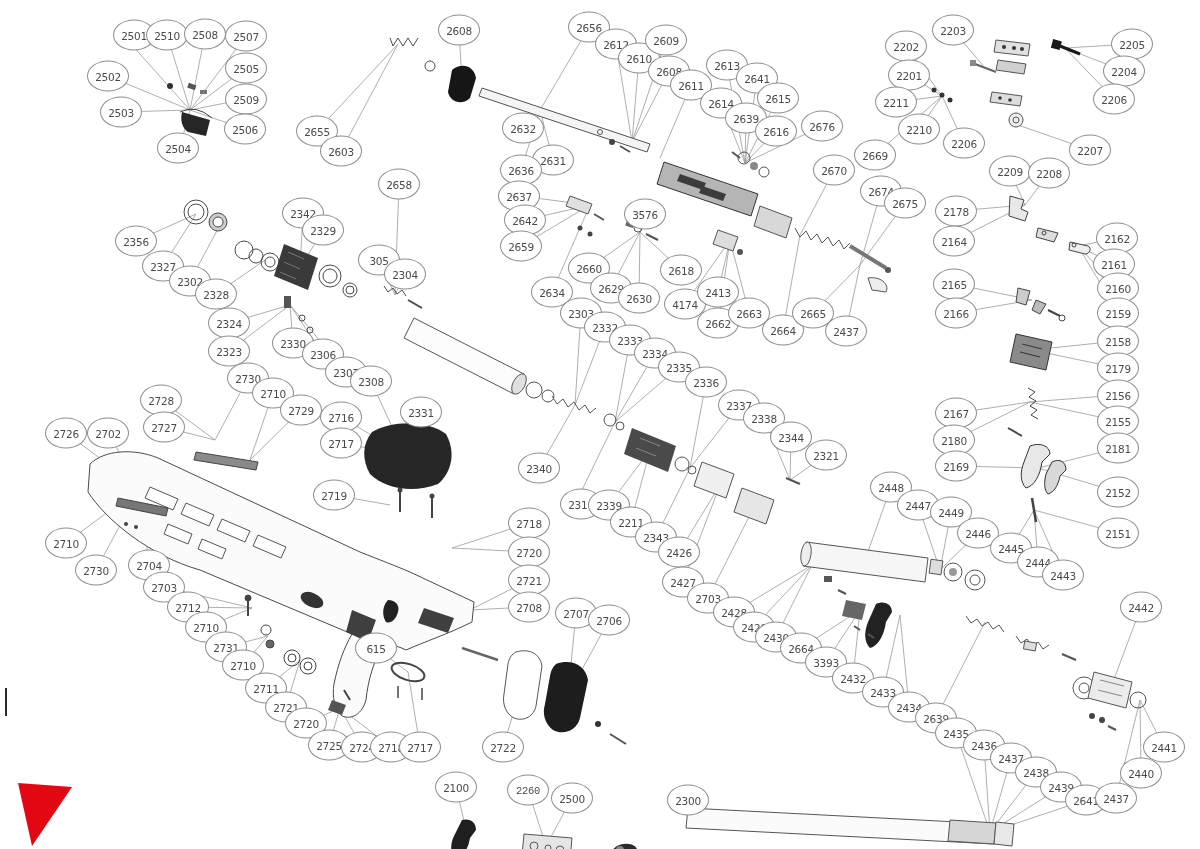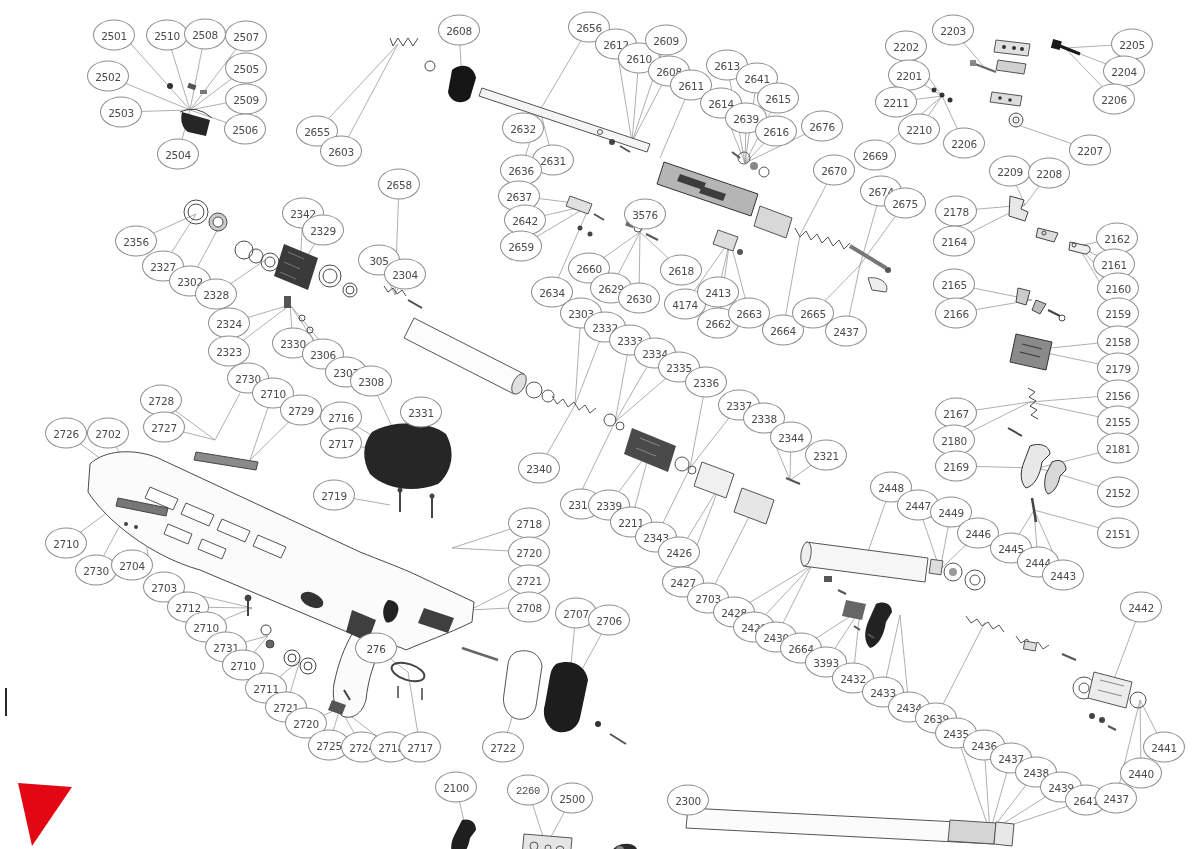--- a/index.html
+++ b/index.html
@@ -437,30 +437,30 @@
       <circle cx="534" cy="846" r="4"></circle>
         <circle cx="548" cy="848" r="3"></circle>
         <circle cx="560" cy="850" r="4"></circle>
       <rect x="540" y="852" width="10" height="6" fill="#555" stroke="none"></rect>
       <ellipse cx="624" cy="854" rx="14" ry="10" fill="#2b2b2b" stroke="none" transform="rotate(-15 624 854)"></ellipse>
       <circle cx="620" cy="850" r="4" fill="#888" stroke="none"></circle>
     </g>
   </svg>
 
   <div id="callout-layer">
-      <div class="callout" style="left: 114px; top: 35px;">2501</div>
+      <div class="callout" style="left: 134px; top: 35px;">2501</div>
       <div class="callout" style="left: 167px; top: 35px;">2510</div>
       <div class="callout" style="left: 205px; top: 34px;">2508</div>
       <div class="callout" style="left: 246px; top: 36px;">2507</div>
       <div class="callout" style="left: 108px; top: 76px;">2502</div>
       <div class="callout" style="left: 246px; top: 68px;">2505</div>
       <div class="callout" style="left: 121px; top: 112px;">2503</div>
       <div class="callout" style="left: 246px; top: 99px;">2509</div>
       <div class="callout" style="left: 245px; top: 129px;">2506</div>
-      <div class="callout" style="left: 178px; top: 154px;">2504</div>
+      <div class="callout" style="left: 178px; top: 148px;">2504</div>
       <div class="callout" style="left: 459px; top: 30px;">2608</div>
       <div class="callout" style="left: 317px; top: 131px;">2655</div>
       <div class="callout" style="left: 341px; top: 151px;">2603</div>
       <div class="callout" style="left: 399px; top: 184px;">2658</div>
       <div class="callout" style="left: 523px; top: 128px;">2632</div>
       <div class="callout" style="left: 589px; top: 27px;">2656</div>
       <div class="callout" style="left: 616px; top: 44px;">2612</div>
       <div class="callout" style="left: 639px; top: 58px;">2610</div>
       <div class="callout" style="left: 666px; top: 40px;">2609</div>
       <div class="callout" style="left: 669px; top: 71px;">2608</div>
@@ -560,34 +560,34 @@
       <div class="callout" style="left: 161px; top: 400px;">2728</div>
       <div class="callout" style="left: 164px; top: 427px;">2727</div>
       <div class="callout" style="left: 301px; top: 410px;">2729</div>
       <div class="callout" style="left: 66px; top: 433px;">2726</div>
       <div class="callout" style="left: 108px; top: 433px;">2702</div>
       <div class="callout" style="left: 341px; top: 417px;">2716</div>
       <div class="callout" style="left: 341px; top: 443px;">2717</div>
       <div class="callout" style="left: 334px; top: 495px;">2719</div>
       <div class="callout" style="left: 66px; top: 543px;">2710</div>
       <div class="callout" style="left: 96px; top: 570px;">2730</div>
-      <div class="callout" style="left: 132px; top: 565px;">2704</div>
+      <div class="callout" style="left: 149px; top: 565px;">2704</div>
       <div class="callout" style="left: 164px; top: 587px;">2703</div>
       <div class="callout" style="left: 188px; top: 607px;">2712</div>
       <div class="callout" style="left: 206px; top: 627px;">2710</div>
       <div class="callout" style="left: 226px; top: 647px;">2731</div>
       <div class="callout" style="left: 243px; top: 665px;">2710</div>
       <div class="callout" style="left: 266px; top: 688px;">2711</div>
       <div class="callout" style="left: 286px; top: 707px;">2721</div>
       <div class="callout" style="left: 306px; top: 723px;">2720</div>
       <div class="callout" style="left: 329px; top: 745px;">2725</div>
       <div class="callout" style="left: 362px; top: 747px;">2724</div>
       <div class="callout" style="left: 391px; top: 747px;">2718</div>
       <div class="callout" style="left: 420px; top: 747px;">2717</div>
-      <div class="callout" style="left: 376px; top: 648px;">276</div>
+      <div class="callout" style="left: 376px; top: 648px;">615</div>
       <div class="callout" style="left: 503px; top: 747px;">2722</div>
       <div class="callout" style="left: 529px; top: 523px;">2718</div>
       <div class="callout" style="left: 529px; top: 552px;">2720</div>
       <div class="callout" style="left: 529px; top: 580px;">2721</div>
       <div class="callout" style="left: 529px; top: 607px;">2708</div>
       <div class="callout" style="left: 576px; top: 613px;">2707</div>
       <div class="callout" style="left: 609px; top: 620px;">2706</div>
       <div class="callout" style="left: 456px; top: 787px;">2100</div>
       <div class="callout" style="left: 528px; top: 790px; font-family: Liberation Mono, monospace;">2260</div>
       <div class="callout" style="left: 572px; top: 798px;">2500</div>

